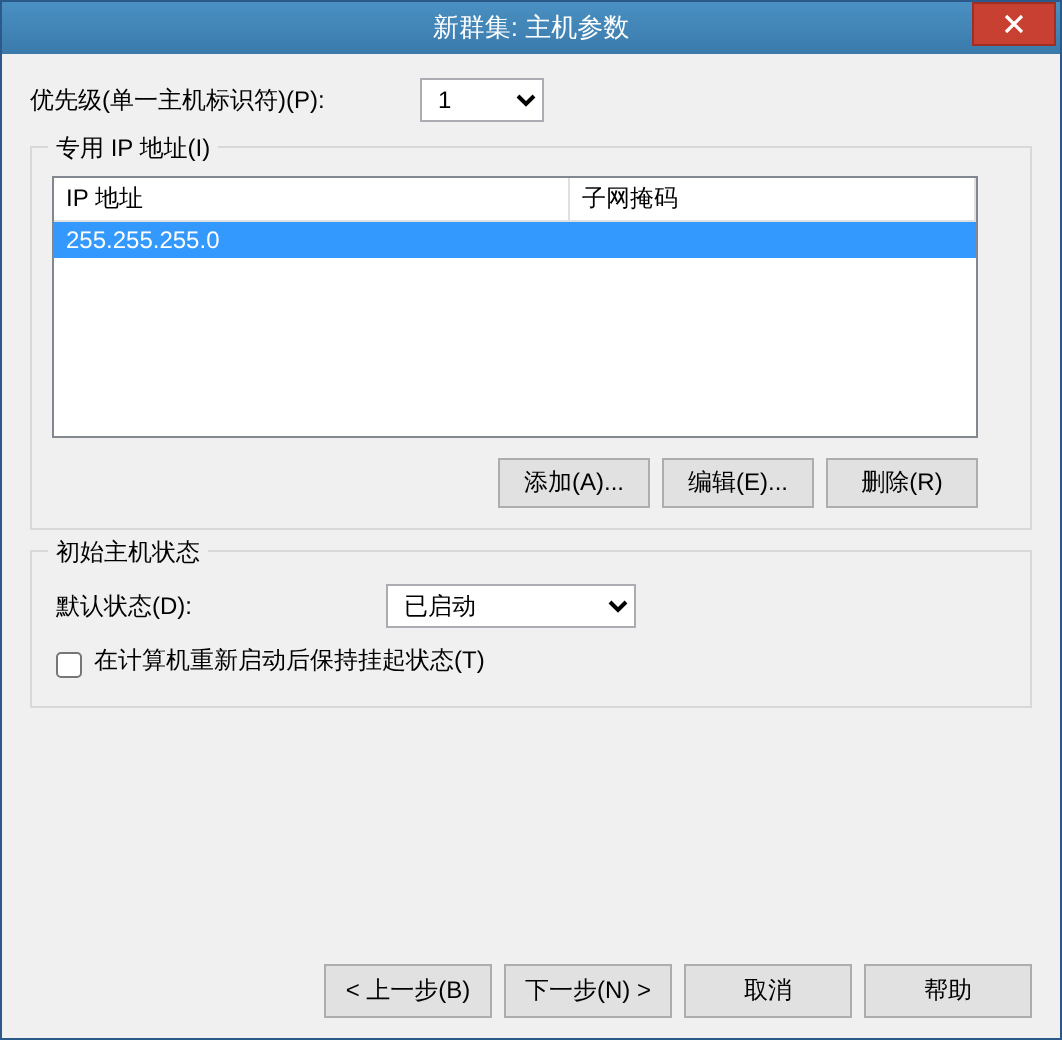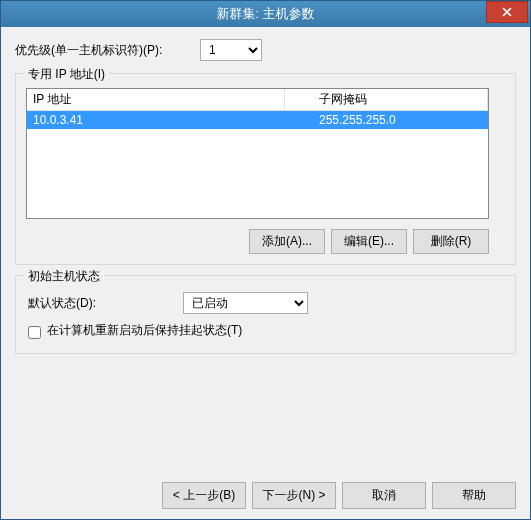--- a/index.html
+++ b/index.html
@@ -48,20 +48,21 @@
     .client {
       flex: 1;
       background: #f0f0f0;
       padding: 12px 14px 10px 14px;
       display: flex;
       flex-direction: column;
     }
     .row {
       display: flex;
       align-items: center;
+      gap: 10px;
       margin-bottom: 12px;
     }
     .row label { min-width: 170px; }
     select {
       font-family: inherit;
       font-size: 12px;
       padding: 1px 4px;
       border: 1px solid #abadb3;
       background: #fff;
       height: 22px;
@@ -95,21 +96,21 @@
       border-bottom: 1px solid #e0e0e0;
       height: 22px;
     }
     .lv-header-cell {
       padding: 3px 6px;
       border-right: 1px solid #e0e0e0;
       display: flex;
       align-items: center;
     }
     .lv-col1 { width: 258px; }
-    .lv-col2 { flex: 1; margin-left: 28px; }
+    .lv-col2 { flex: 1; }
     .lv-body { flex: 1; overflow: hidden; }
     .lv-row {
       display: flex;
       height: 18px;
     }
     .lv-row.selected {
       background: #3399ff;
       color: #fff;
     }
     .lv-cell {
@@ -176,21 +177,20 @@
     <div class="groupbox" style="padding-top:14px;">
       <span class="groupbox-legend">专用 IP 地址(I)</span>
 
       <div class="listview">
         <div class="lv-header">
           <div class="lv-header-cell lv-col1">IP 地址</div>
           <div class="lv-header-cell lv-col2">子网掩码</div>
         </div>
         <div class="lv-body">
           <div class="lv-row selected">
-            <div class="lv-cell lv-col1">10.0.3.41</div>
             <div class="lv-cell lv-col2">255.255.255.0</div>
           </div>
         </div>
       </div>
 
       <div class="btn-row">
         <button class="btn">添加(A)...</button>
         <button class="btn">编辑(E)...</button>
         <button class="btn">删除(R)</button>
       </div>

